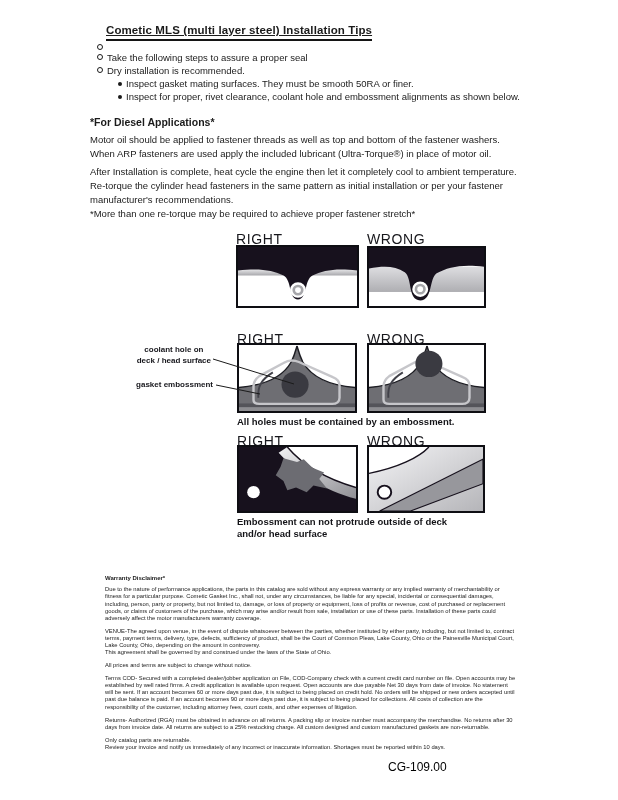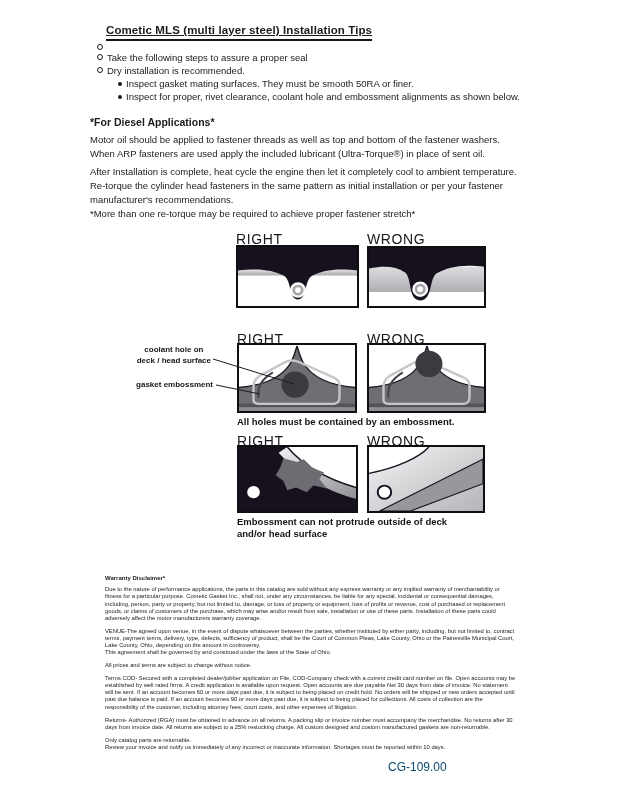--- a/index.html
+++ b/index.html
@@ -37,21 +37,21 @@
   .side-label{position:absolute;font-size:8px;font-weight:700;line-height:11px;text-align:center;color:#17171c;white-space:nowrap;}
   .leader-overlay{position:absolute;left:0;top:0;pointer-events:none;}
   
   .warranty{position:absolute;left:105px;top:575px;width:412px;font-size:5.8px;line-height:7.2px;color:#222;}
   .warranty h3{margin:0;font-size:6px;font-weight:700;}
   .warranty p{margin:0;}
   .warranty p.gap{margin-top:5.5px;}
   .warranty p.gap6{margin-top:6px;}
   .warranty p.first{margin-top:4px;}
   
-  .doc-code{position:absolute;left:388px;top:760px;font-size:12px;color:#0c4a6e;}
+  .doc-code{position:absolute;left:388px;top:760px;font-size:12px;color:#000000;}
 </style>
 </head>
 <body>
 
 <div class="page">
 
   <h1 class="title">Cometic MLS (multi layer steel) Installation Tips</h1>
 
   <div class="tips">
     <div class="tip-line">
@@ -70,21 +70,21 @@
       <span>Inspect gasket mating surfaces.  They must be smooth 50RA or finer.</span>
     </div>
     <div class="tip-line sub">
       <span class="marker solid"></span>
       <span>Inspect for proper, rivet clearance, coolant hole and embossment alignments as shown below.</span>
     </div>
   </div>
 
   <div class="diesel">
     <h2>*For Diesel Applications*</h2>
-    <p class="p1">Motor oil should be applied to fastener threads as well as top and bottom of the fastener washers. When ARP fasteners are used apply the included lubricant (Ultra-Torque®) in place of sent oil.</p>
+    <p class="p1">Motor oil should be applied to fastener threads as well as top and bottom of the fastener washers. When ARP fasteners are used apply the included lubricant (Ultra-Torque®) in place of motor oil.</p>
     <p class="p2">After Installation is complete, heat cycle the engine then let it completely cool to ambient temperature. Re-torque the cylinder head fasteners in the same pattern as initial installation or per your fastener manufacturer's recommendations.</p>
     <p class="p3">*More than one re-torque may be required to achieve proper fastener stretch*</p>
   </div>
 
   <div class="rw-label" style="left:236px;top:231px;width:123px;">RIGHT</div>
   <div class="rw-label" style="left:367px;top:231px;width:119px;">WRONG</div>
 
   <div class="diag-box" style="left:236px;top:245px;width:123px;height:63px;">
     <svg viewBox="0 0 123 63" preserveAspectRatio="none">
       <defs>

